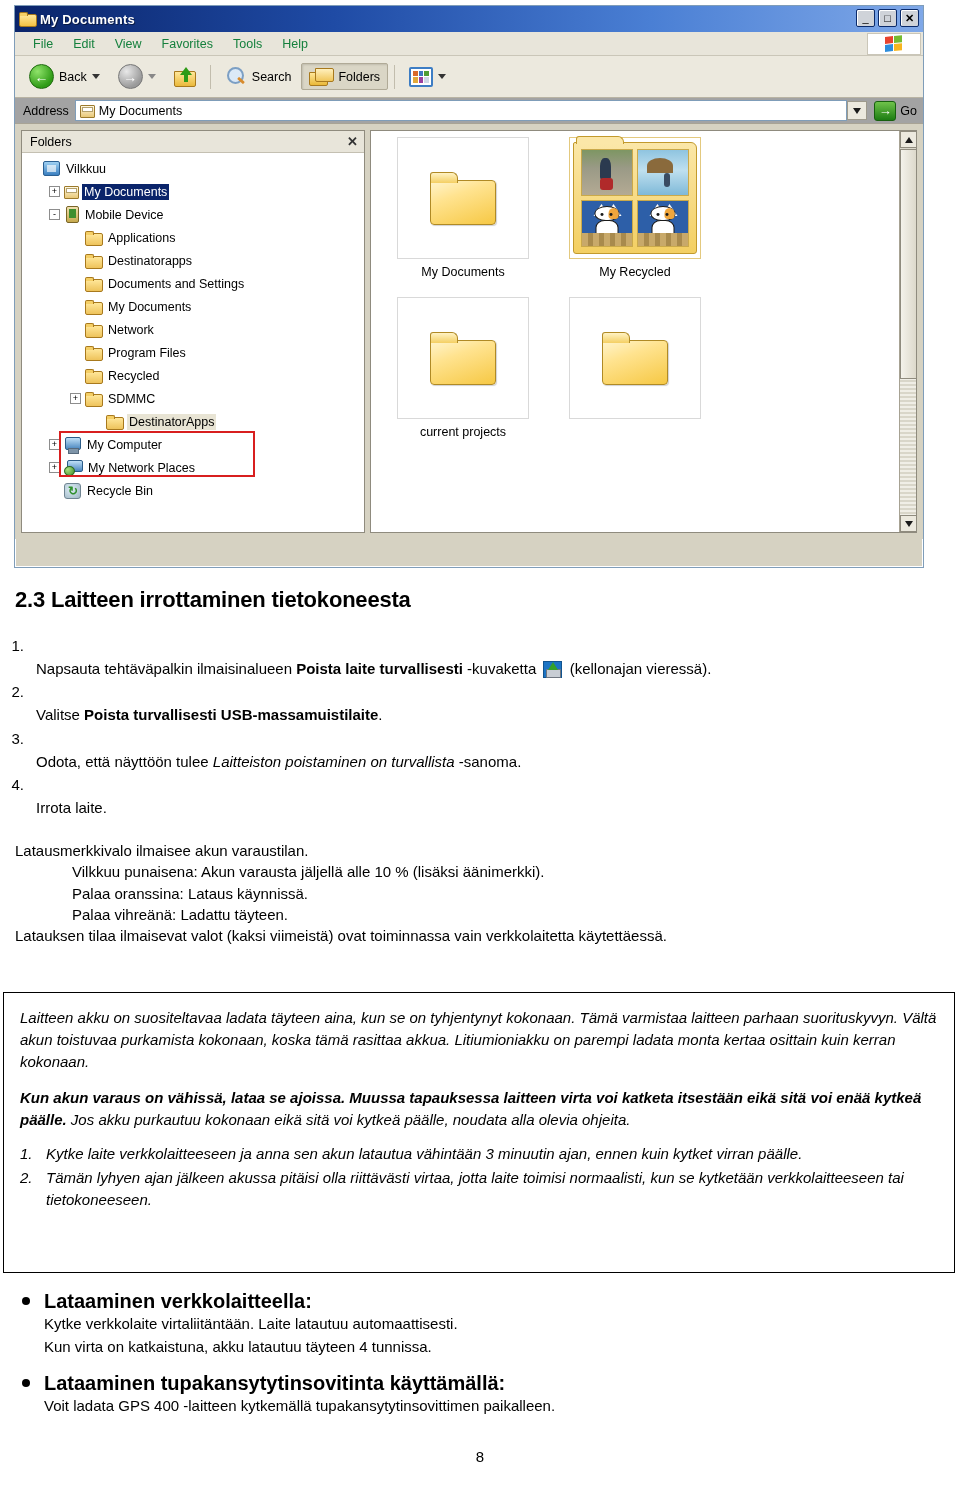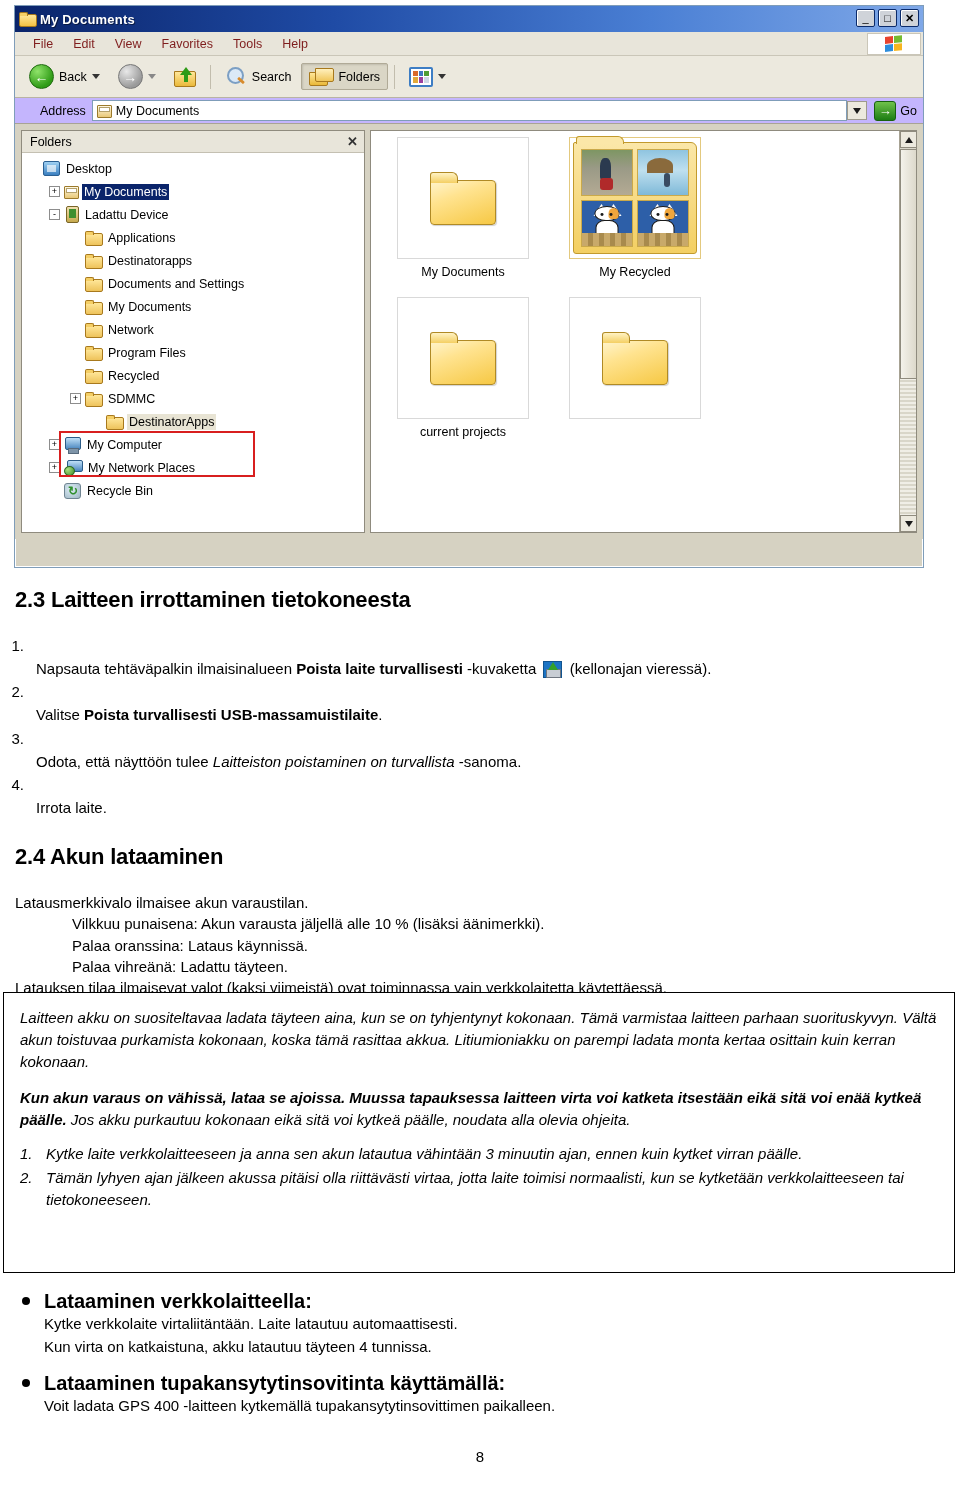--- a/index.html
+++ b/index.html
@@ -52,21 +52,21 @@
     font-size:11px; line-height:1; color:#000;
     box-shadow: inset 1px 1px 0 #ffffff;
   }
   .winbtn.close { font-weight:bold; }
 
   .menubar {
     height: 24px; background:#e8e5da;
     display:flex; align-items:center; padding-left:8px;
     border-bottom:1px solid #cac6b8; position:relative;
   }
-  .menubar .mitem { font-size:12.5px; padding: 2px 10px; color:#7f1d1d; }
+  .menubar .mitem { font-size:12.5px; padding: 2px 10px; color:#15803d; }
   .winflag {
     position:absolute; right:2px; top:1px; width:54px; height:22px;
     background:#fff; border:1px solid #cac6b8;
     display:flex; align-items:center; justify-content:center;
   }
   .flagico { width:18px; height:16px; position:relative; transform:skewY(-6deg); }
   .flagico span { position:absolute; width:8px; height:7px; }
   .flagico span:nth-child(1){ left:0; top:0; background:#e8432e; }
   .flagico span:nth-child(2){ left:9px; top:0; background:#76bb2f; }
   .flagico span:nth-child(3){ left:0; top:8px; background:#2d8ddc; }
@@ -92,22 +92,22 @@
   .searchico { width:22px; height:20px; position:relative; }
   .searchico:before{content:"";position:absolute;left:2px;top:0;width:13px;height:13px;border:2px solid #7c9fc4;border-radius:50%;background:#dbe9f7;}
   .searchico:after{content:"";position:absolute;left:12px;top:12px;width:8px;height:3px;background:#d88b2c;transform:rotate(42deg);border-radius:1px;}
   .foldersico{ width:24px; height:19px; position:relative; }
   .foldersico:before{content:"";position:absolute;left:0;top:5px;width:17px;height:12px;background:linear-gradient(180deg,#ffe79a,#e9b838);border:1px solid #a8791d;border-radius:0 2px 2px 2px;}
   .foldersico:after{content:"";position:absolute;left:6px;top:1px;width:17px;height:12px;background:linear-gradient(180deg,#fff0bd,#f0c65a);border:1px solid #a8791d;border-radius:0 2px 2px 2px;}
   .viewsico { width:24px; height:20px; background:#fff; border:2px solid #3d7dc4; border-radius:2px; display:grid; grid-template-columns:repeat(3,1fr); grid-template-rows:repeat(2,1fr); gap:1px; padding:2px;}
   .viewsico i { display:block; }
 
   .addressbar {
-    height: 26px; background:#c4b5fd; display:flex; align-items:center;
-    padding-left:25px; border-bottom:1px solid #a8a395; gap:0;
+    height: 26px; background:#a3a3a3; display:flex; align-items:center;
+    padding-left:8px; border-bottom:1px solid #a8a395; gap:0;
   }
   .addressbar .alabel { font-size:12.5px; padding-right:6px; }
   .addrfield {
     flex:1; height:21px; background:#fff; border:1px solid #7f9db9;
     display:flex; align-items:center; padding-left:4px; gap:5px;
     font-size:12.5px; position:relative;
   }
   .doc-glyph { width:14px; height:13px; position:relative; flex:none; }
   .doc-glyph:before{content:"";position:absolute;left:0;top:1px;width:13px;height:11px;background:linear-gradient(180deg,#fff8e2,#e8c878);border:1px solid #9c7a2c;border-radius:1px;}
   .doc-glyph:after{content:"";position:absolute;left:2px;top:3px;width:9px;height:3px;background:#fff;border:1px solid #b3a06b;}
@@ -313,31 +313,31 @@
 
       <div class="treepane">
         <div class="treehdr">
           <span>Folders</span>
           <span class="xb">✕</span>
         </div>
         <div class="treelist" id="tree">
             <div class="trow" style="padding-left: 0px;">
               <span class="exp none"></span>
               <span class="tdesk"></span>
-              <span class="tlabel">Desktop</span>
+              <span class="tlabel">Vilkkuu</span>
             </div>
             <div class="trow" style="padding-left: 21px;">
               <span class="exp">+</span>
               <span class="doc-glyph"></span>
               <span class="tlabel sel">My Documents</span>
             </div>
             <div class="trow" style="padding-left: 21px;">
               <span class="exp">-</span>
               <span class="tdevice"></span>
-              <span class="tlabel">Ladattu Device</span>
+              <span class="tlabel">Mobile Device</span>
             </div>
             <div class="trow" style="padding-left: 42px;">
               <span class="exp none"></span>
               <span class="tfold"></span>
               <span class="tlabel">Applications</span>
             </div>
             <div class="trow" style="padding-left: 42px;">
               <span class="exp none"></span>
               <span class="tfold"></span>
               <span class="tlabel">Destinatorapps</span>
@@ -487,21 +487,20 @@
       <li>
         <span class="num">3.</span>
         <span class="txt"><span>Odota, että näyttöön tulee </span><i class="i">Laitteiston poistaminen on turvallista</i><span> -sanoma.</span></span>
       </li>
       <li>
         <span class="num">4.</span>
         <span class="txt">Irrota laite.</span>
       </li>
     </ul>
 
-    <h2 class="sec" style="margin-top:26px">2.4 Akun lataaminen</h2>
 
     <div style="margin-top:22px">
       <div class="para">Latausmerkkivalo ilmaisee akun varaustilan.</div>
       <div class="para indent">Vilkkuu punaisena: Akun varausta jäljellä alle 10 % (lisäksi äänimerkki).</div>
       <div class="para indent">Palaa oranssina: Lataus käynnissä.</div>
       <div class="para indent">Palaa vihreänä: Ladattu täyteen.</div>
       <div class="para">Latauksen tilaa ilmaisevat valot (kaksi viimeistä) ovat toiminnassa vain verkkolaitetta käytettäessä.</div>
     </div>
   </div>
 

